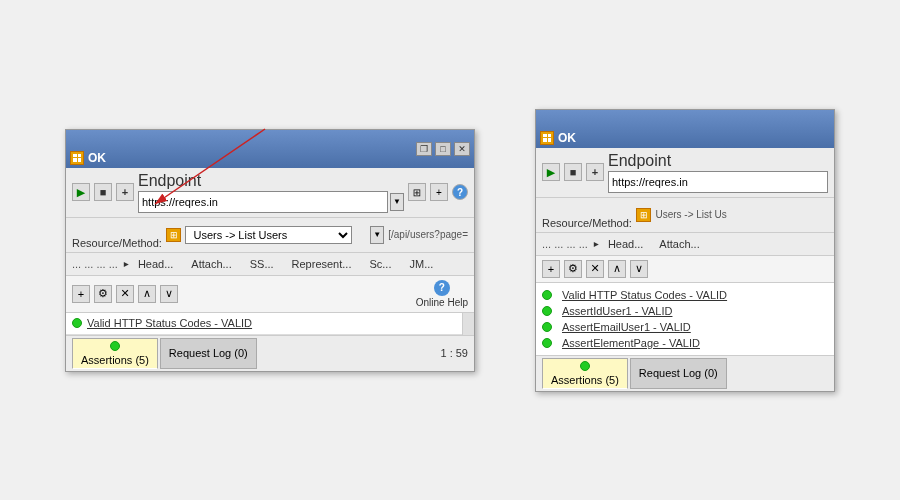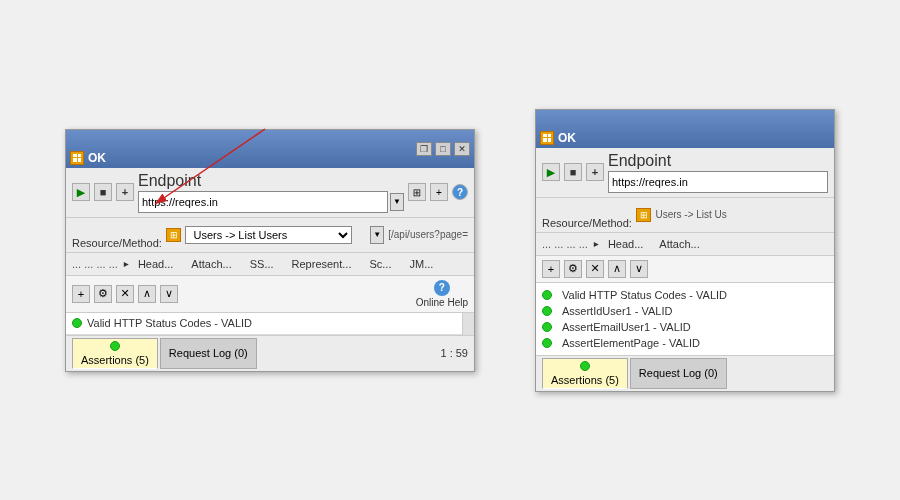--- a/index.html
+++ b/index.html
@@ -304,20 +304,21 @@
       background: #22cc22;
       border-radius: 50%;
       margin-right: 5px;
       flex-shrink: 0;
       border: 1px solid #15a015;
     }
 
     .assertion-text {
       font-size: 11px;
       color: #333;
+      text-decoration: underline;
     }
 
     .scrollbar-side {
       width: 12px;
       background: #e0e0e0;
       border-left: 1px solid #ccc;
     }
 
     .status-footer {
       display: flex;

